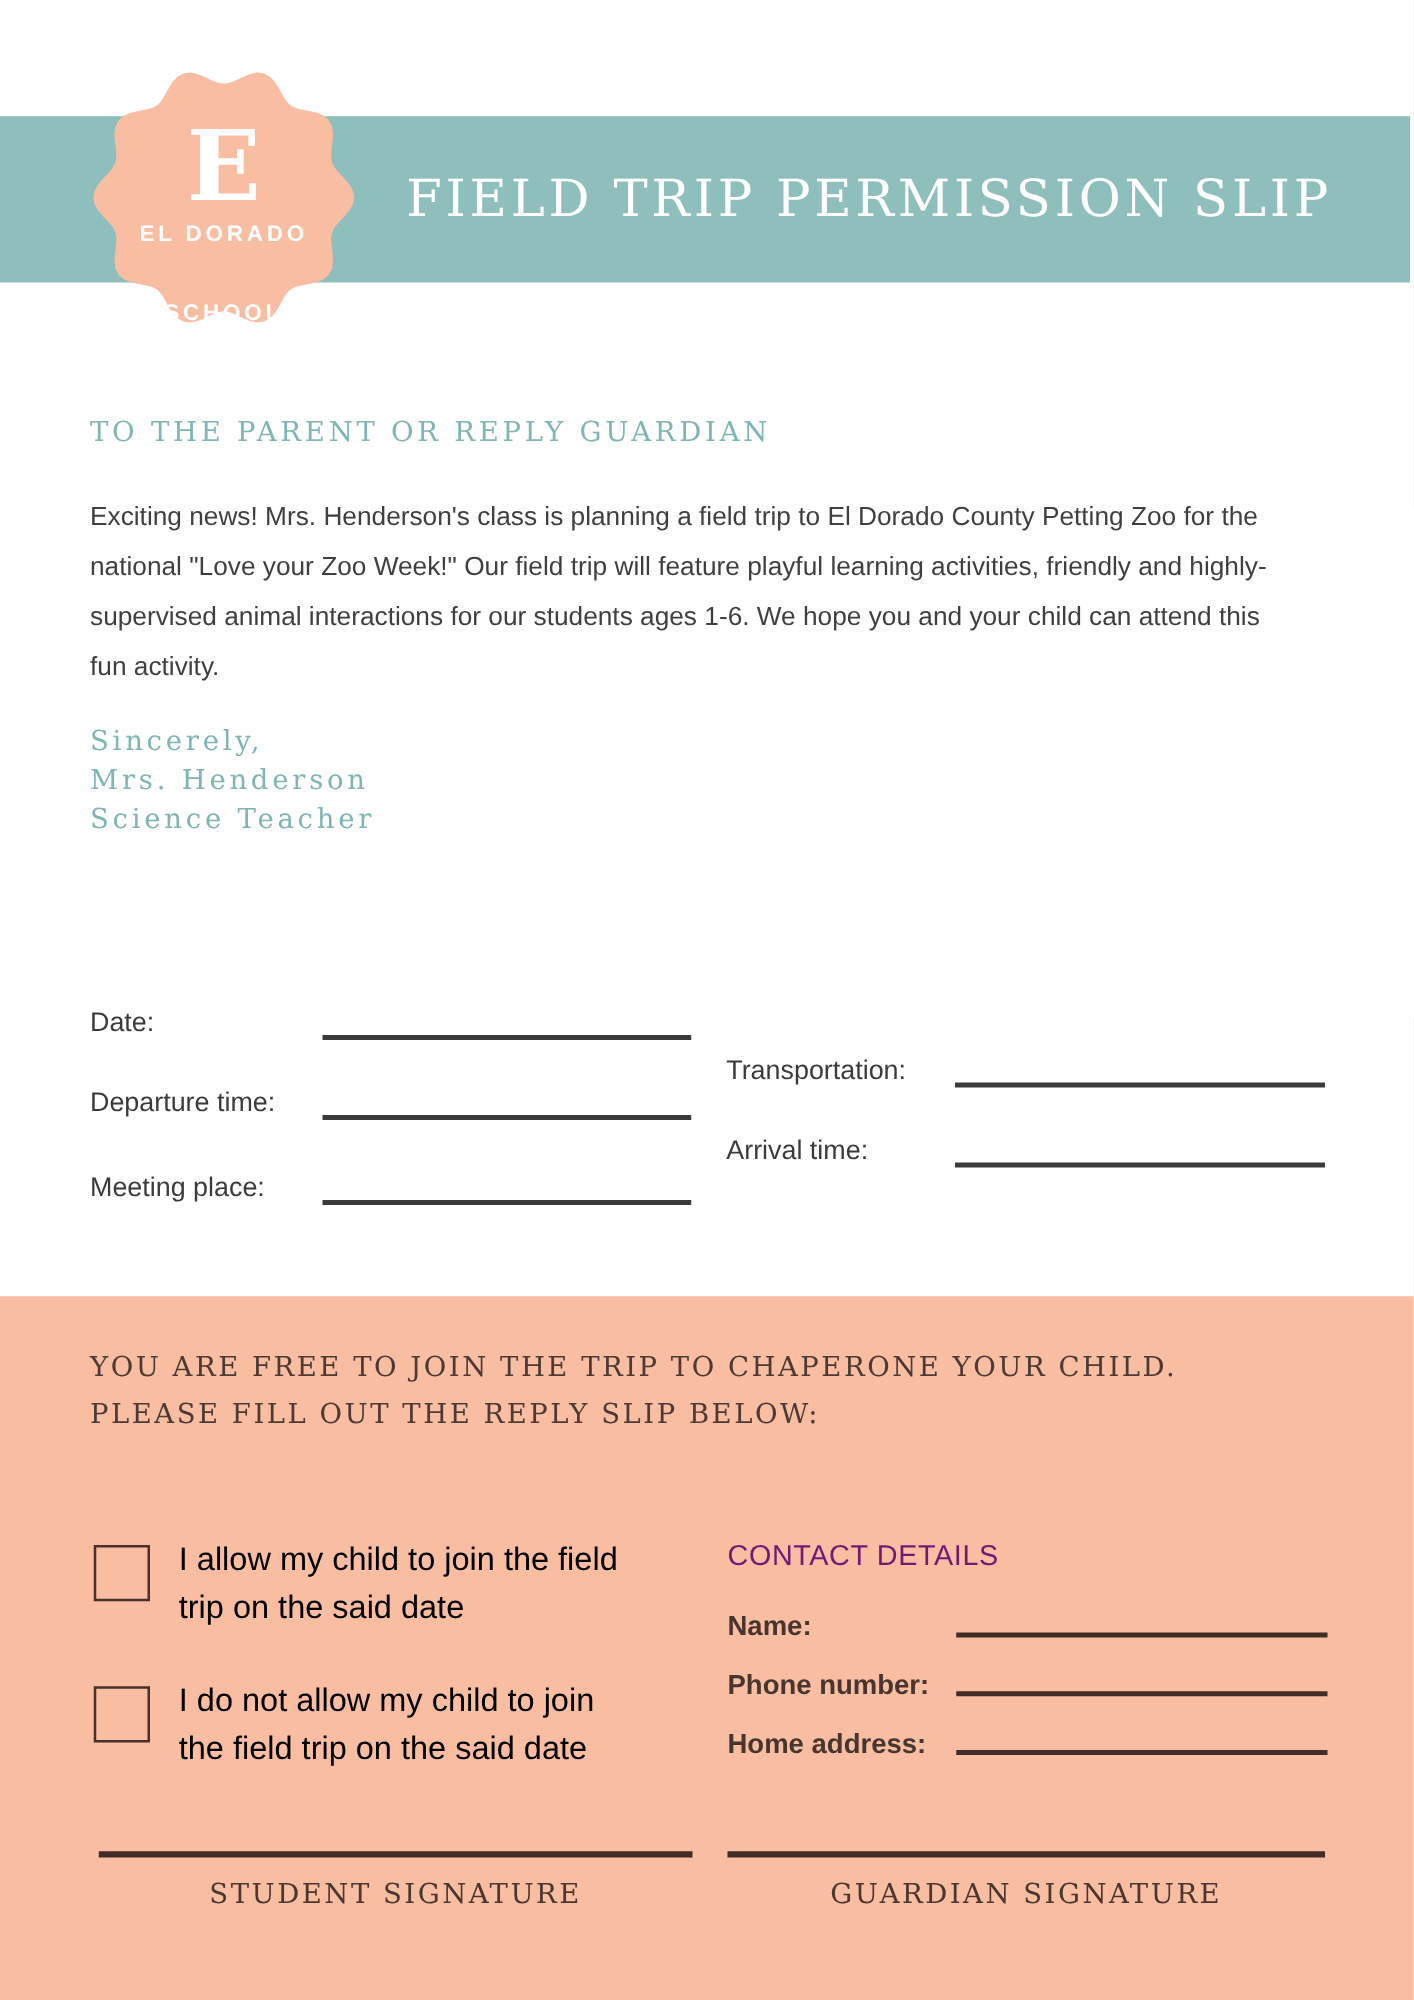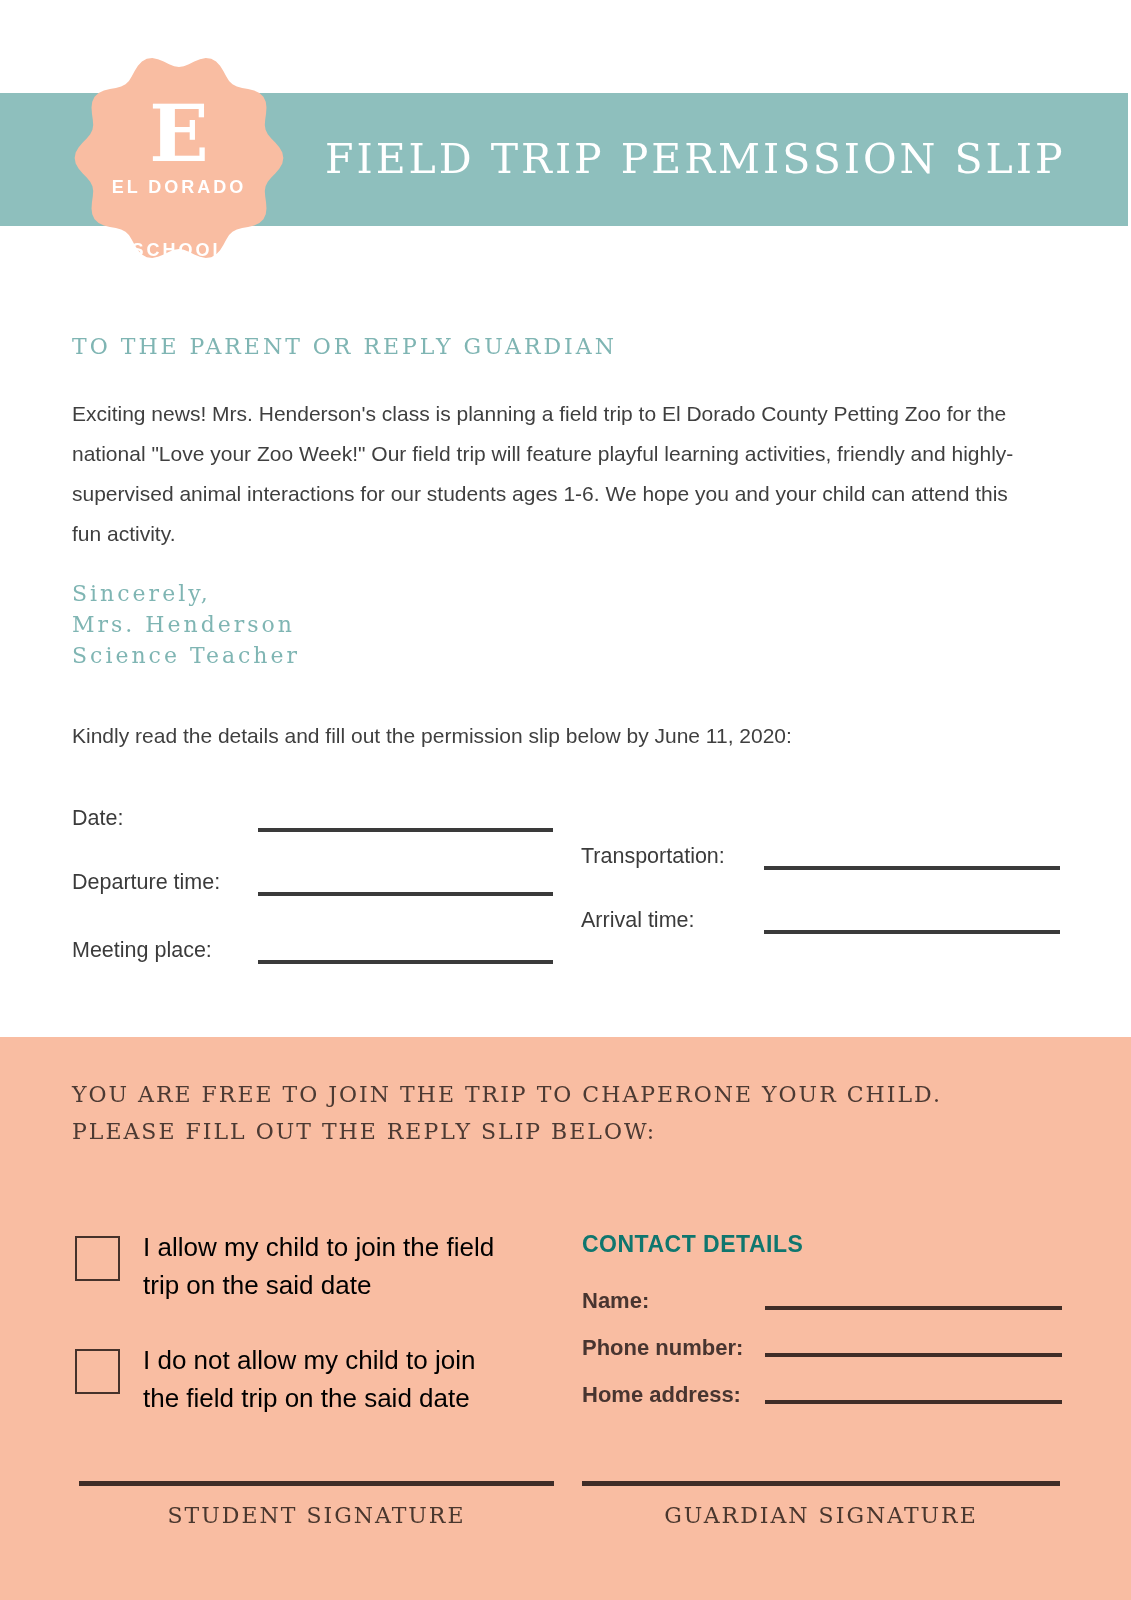--- a/index.html
+++ b/index.html
@@ -87,21 +87,21 @@
     position:absolute;left:75px;width:45px;height:45px;
     border:2px solid #46322b;background:transparent;
     font-size:30px;line-height:41px;text-align:center;color:var(--brown-ink);
   }
   .checkbox-label{
     position:absolute;left:143px;width:365px;
     font-size:26px;line-height:38px;color:#000000;
   }
   .contact-heading{
     position:absolute;left:582px;top:1231px;
-    font-size:23px;font-weight:700;letter-spacing:.5px;color:#0f766e;white-space:nowrap;
+    font-size:23px;font-weight:400;letter-spacing:.5px;color:#701a75;white-space:nowrap;
   }
   .contact-label{
     position:absolute;left:582px;
     font-size:22px;font-weight:700;color:#483530;white-space:nowrap;
   }
   .contact-line{
     position:absolute;left:765px;width:297px;height:4px;background:var(--brown-line);
   }
   .signature-line{
     position:absolute;top:1481px;height:5px;background:var(--brown-line);
@@ -129,21 +129,20 @@
     <div class="badge-school l2">SCHOOL</div>
   </div>
 
   <h2 class="salutation">TO THE PARENT OR REPLY GUARDIAN</h2>
   <p class="letter-body">Exciting news! Mrs. Henderson's class is planning a field trip to El Dorado County Petting Zoo for the national "Love your Zoo Week!" Our field trip will feature playful learning activities, friendly and highly-supervised animal interactions for our students ages 1-6. We hope you and your child can attend this fun activity.</p>
   <div class="signoff">
     <div>Sincerely,</div>
     <div>Mrs. Henderson</div>
     <div>Science Teacher</div>
   </div>
-  <p class="instructions">Kindly read the details and fill out the permission slip below by June 11, 2020:</p>
 
   <div class="field-row row-l" style="top:806px">
     <span class="field-label">Date:</span>
     <div class="fill-line"></div>
   </div>
   <div class="field-row row-l" style="top:870px">
     <span class="field-label">Departure time:</span>
     <div class="fill-line"></div>
   </div>
   <div class="field-row row-l" style="top:938px">

